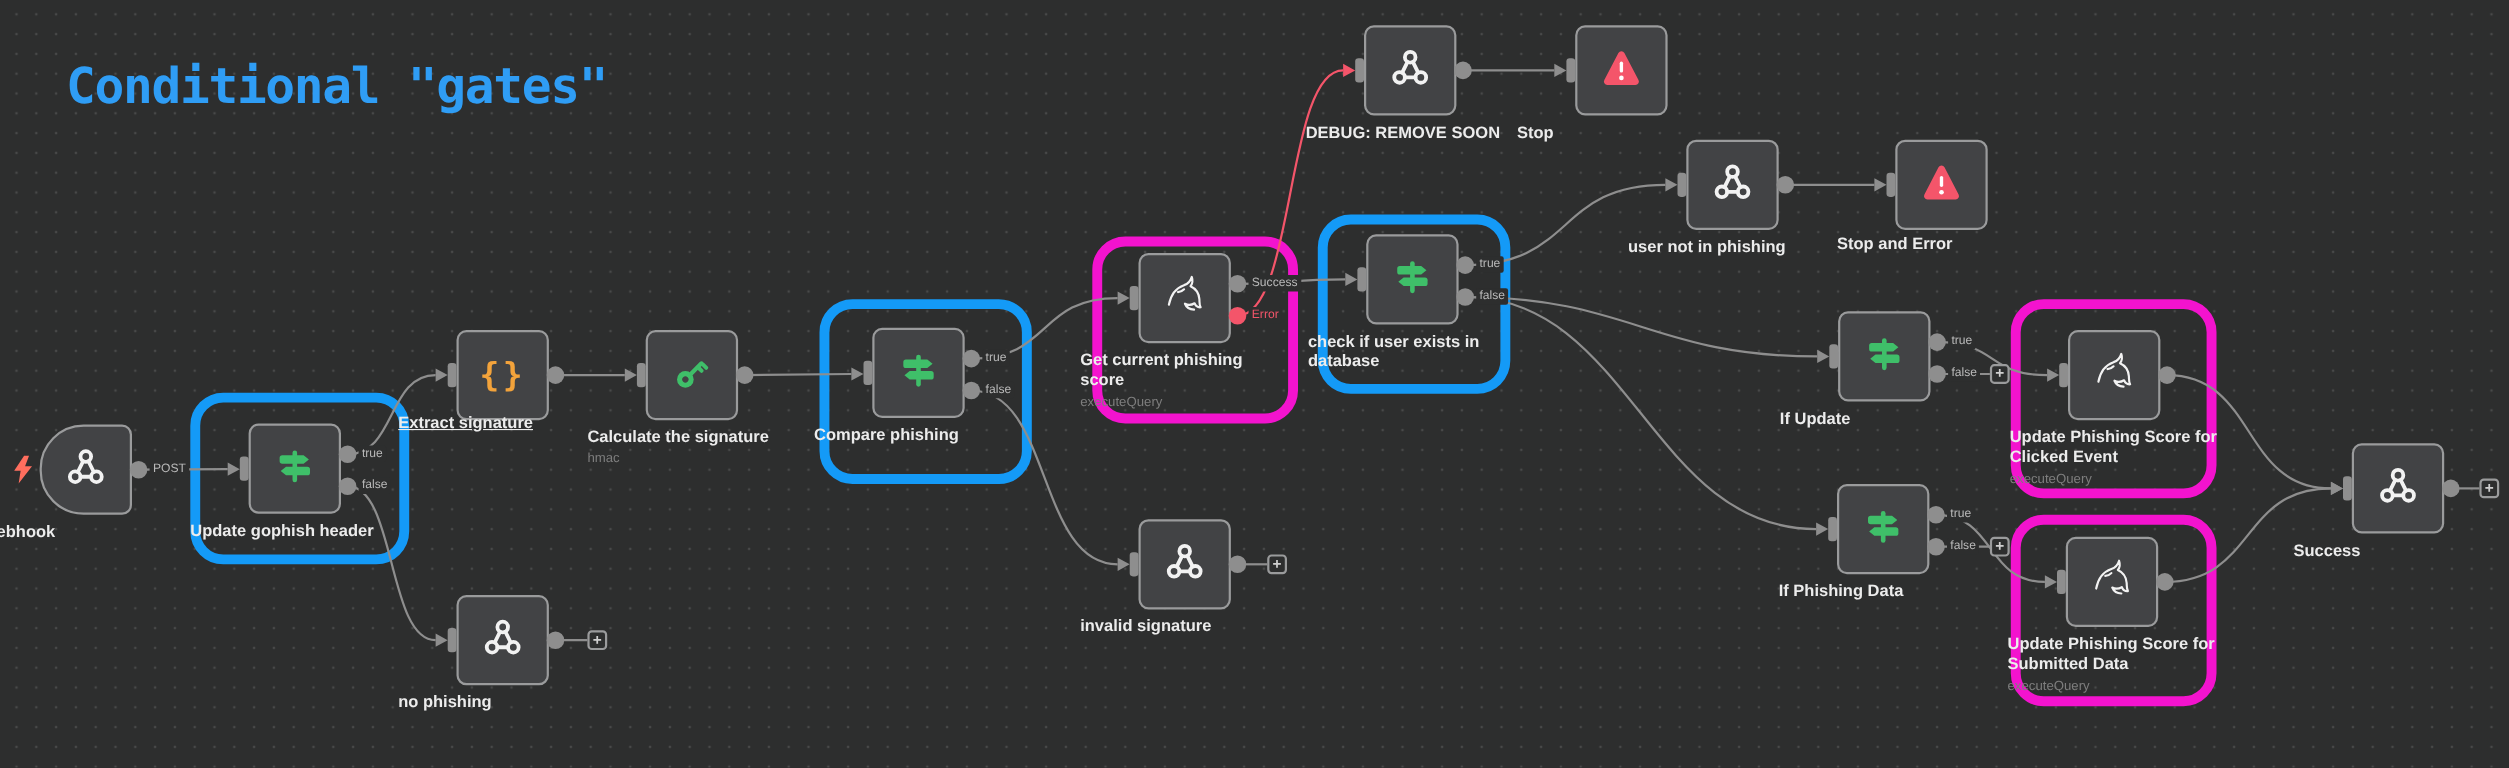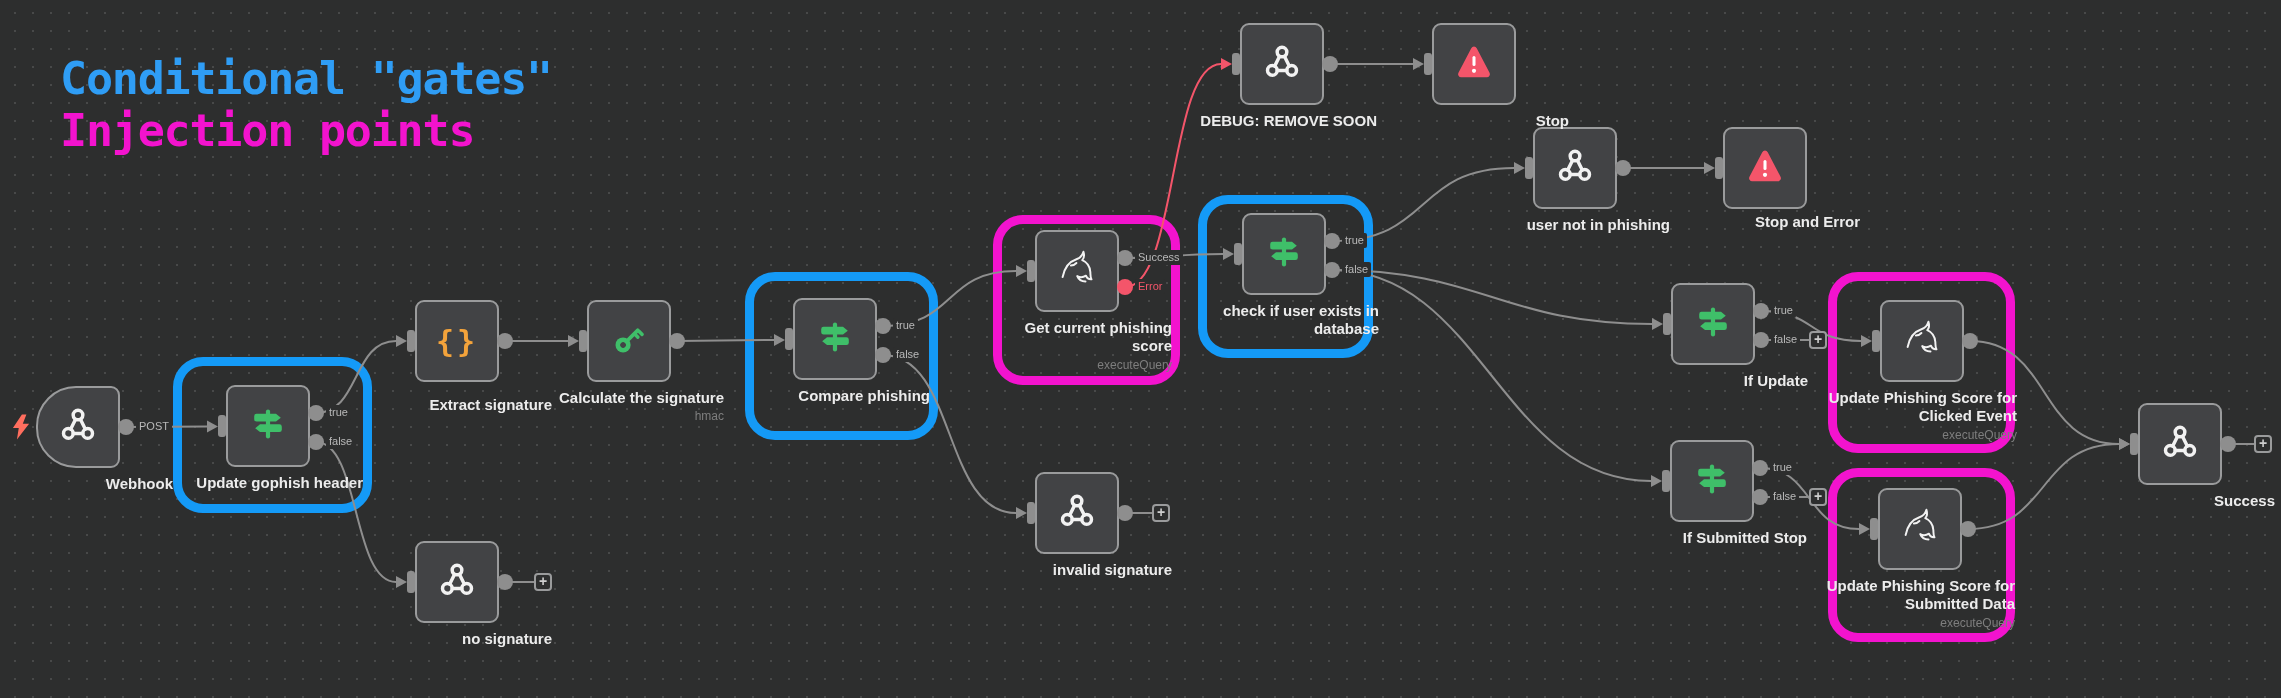--- a/index.html
+++ b/index.html
@@ -40,21 +40,21 @@
     position:absolute; width:16px; height:16px; border-radius:50%;
     background:var(--line); z-index:4;
   }
   .port.err{background:var(--red);}
   .port-label{
     position:absolute; font-size:11px; line-height:15px; color:var(--portlabel);
     background:var(--bg); padding:0 3px; border-radius:2px; z-index:4; white-space:nowrap;
   }
   .port-label.err{color:var(--red);}
   .node-label{
-    position:absolute; width:190px; text-align:right; color:var(--label);
+    position:absolute; width:190px; text-align:left; color:var(--label);
     font-size:15px; font-weight:700; line-height:1.22; z-index:4;
   }
   .node-label .sub{
     font-size:12px; font-weight:400; color:var(--sub); margin-top:2px;
   }
   .plus{
     position:absolute; box-sizing:border-box; width:18px; height:18px;
     border:2px solid var(--node-border); border-radius:4px; background:var(--bg);
     color:#cfcfcf; font-size:14px; font-weight:700; line-height:13px; text-align:center;
     z-index:4;
@@ -63,21 +63,20 @@
   .braces{
     font-family:"DejaVu Sans Mono", monospace; font-weight:700; font-size:30px;
     color:var(--orange); letter-spacing:3px; transform:translateX(2px);
   }
 </style>
 </head>
 <body>
 
 <div class="canvas">
   <div class="title" style="left: 60px; top: 52px; color: rgb(47, 157, 245);">Conditional "gates"</div>
-  <div class="title" style="left: 60px; top: 104px; color: rgb(243, 19, 206);">Injection points</div>
   <div id="highlight-layer">
       <div class="hl" style="left: 173px; top: 357px; width: 199px; height: 156px;"></div>
       <div class="hl" style="left: 745px; top: 272px; width: 193px; height: 168px;"></div>
       <div class="hl" style="left: 1198px; top: 195px; width: 175px; height: 163px;"></div>
       <div class="hl magenta" style="left: 993px; top: 215px; width: 187px; height: 170px;"></div>
       <div class="hl magenta" style="left: 1828px; top: 272px; width: 187px; height: 181px;"></div>
       <div class="hl magenta" style="left: 1828px; top: 468px; width: 187px; height: 174px;"></div>
     </div>
   <svg id="wire-layer" width="2281" height="698">
       <path d="M126 427 L207 426.5" stroke="#8e8e8e" stroke-width="2" fill="none"></path>
@@ -148,21 +147,21 @@
       <div class="port" style="left: 308px; top: 405px;"></div>
       <span class="port-label" style="left: 326px; top: 405px;">true</span>
       <div class="port" style="left: 308px; top: 434px;"></div>
       <span class="port-label" style="left: 326px; top: 434px;">false</span>
       <div class="node-label" style="left: 173px; top: 474px;">Update gophish header</div>
       <div class="node" style="left: 415px; top: 300px;">
         <span><span class="braces">{}</span></span>
       </div>
       <div class="in-bar" style="left: 407px; top: 330px;"></div>
       <div class="port" style="left: 497px; top: 333px;"></div>
-      <div class="node-label" style="left: 362px; top: 396px;">Extract signature</div>
+      <div class="node-label" style="left: 362px; top: 376px; text-decoration: underline;">Extract signature</div>
       <div class="node" style="left: 587px; top: 300px;">
         <span><svg width="42" height="42" viewBox="0 0 40 40">
     <g transform="rotate(-45 20 20)" fill="var(--green)">
       <circle cx="12" cy="20" r="7.2"></circle>
       <circle cx="12" cy="20" r="2.7" fill="var(--node-bg)"></circle>
       <rect x="17.5" y="18.2" width="16" height="3.6" rx="1.8"></rect>
       <rect x="25.5" y="20" width="3.4" height="6.3" rx="1.5"></rect>
       <rect x="30.2" y="20" width="3.4" height="7.3" rx="1.5"></rect>
             </g>
           </svg></span>
@@ -186,21 +185,21 @@
       <div class="node" style="left: 415px; top: 541px;">
         <span><svg width="42" height="42" viewBox="0 0 40 40" fill="none" stroke="var(--icon)" stroke-width="3.3" stroke-linecap="round">
     <circle cx="20" cy="10.5" r="4.6"></circle>
             <circle cx="10.8" cy="28" r="4.6"></circle>
             <circle cx="29.2" cy="28" r="4.6"></circle>
     <path d="M17.7 14.6 L13.1 23.9 M22.3 14.6 L26.9 23.9 M15.5 28 L24.5 28"></path>
           </svg></span>
       </div>
       <div class="in-bar" style="left: 407px; top: 571px;"></div>
       <div class="port" style="left: 497px; top: 574px;"></div>
-      <div class="node-label" style="left: 362px; top: 630px;">no signature</div>
+      <div class="node-label" style="left: 362px; top: 630px;">no phishing</div>
       <div class="node" style="left: 1035px; top: 230px;">
         <span><svg width="46" height="46" viewBox="0 0 40 40" fill="none" stroke="var(--icon)" stroke-width="1.7" stroke-linecap="round" stroke-linejoin="round">
     <path d="M7.5 27 C9 19 13.5 13.5 19.5 11.5 C22.5 10.6 24.6 8.4 25.6 5 C26.6 8 26.2 10.4 24.6 12.3 C28.8 14.2 31.3 18 31.6 22.6 C31.8 25 31.4 26.8 32.6 29 C30.2 29.2 28.6 28 27.8 25.8 C25.4 27.3 22.6 27.5 20.2 26.2 C21.4 29.2 24.2 30.8 27.4 30.9"></path>
     <path d="M19.5 14.8 C18 16.4 16.4 17 14.7 17"></path>
           </svg></span>
       </div>
       <div class="in-bar" style="left: 1027px; top: 260px;"></div>
       <div class="port" style="left: 1117px; top: 250px;"></div>
       <span class="port-label" style="left: 1135px; top: 250px;">Success</span>
       <div class="port err" style="left: 1117px; top: 279px;"></div>
@@ -297,21 +296,21 @@
     <rect x="17.9" y="5.5" width="4.2" height="29" rx="2.1"></rect>
     <path d="M8.6 9.8 H28 l4.8 3.9 -4.8 3.9 H8.6 a2.4 2.4 0 0 1 -2.4 -2.4 v-3 a2.4 2.4 0 0 1 2.4 -2.4 z"></path>
     <path d="M31.4 20.3 H12 l-4.8 3.9 4.8 3.9 h19.4 a2.4 2.4 0 0 0 2.4 -2.4 v-3 a2.4 2.4 0 0 0 -2.4 -2.4 z"></path>
           </svg></span>
       </div>
       <div class="in-bar" style="left: 1662px; top: 470px;"></div>
       <div class="port" style="left: 1752px; top: 460px;"></div>
       <span class="port-label" style="left: 1770px; top: 460px;">true</span>
       <div class="port" style="left: 1752px; top: 489px;"></div>
       <span class="port-label" style="left: 1770px; top: 489px;">false</span>
-      <div class="node-label" style="left: 1617px; top: 529px;">If Submitted Stop</div>
+      <div class="node-label" style="left: 1617px; top: 529px;">If Phishing Data</div>
       <div class="node" style="left: 1878px; top: 488px;">
         <span><svg width="46" height="46" viewBox="0 0 40 40" fill="none" stroke="var(--icon)" stroke-width="1.7" stroke-linecap="round" stroke-linejoin="round">
     <path d="M7.5 27 C9 19 13.5 13.5 19.5 11.5 C22.5 10.6 24.6 8.4 25.6 5 C26.6 8 26.2 10.4 24.6 12.3 C28.8 14.2 31.3 18 31.6 22.6 C31.8 25 31.4 26.8 32.6 29 C30.2 29.2 28.6 28 27.8 25.8 C25.4 27.3 22.6 27.5 20.2 26.2 C21.4 29.2 24.2 30.8 27.4 30.9"></path>
     <path d="M19.5 14.8 C18 16.4 16.4 17 14.7 17"></path>
           </svg></span>
       </div>
       <div class="in-bar" style="left: 1870px; top: 518px;"></div>
       <div class="port" style="left: 1960px; top: 521px;"></div>
       <div class="node-label" style="left: 1825px; top: 577px;">Update Phishing Score for Submitted Data<div class="sub">executeQuery</div></div>
       <div class="node" style="left: 2138px; top: 403px;">

